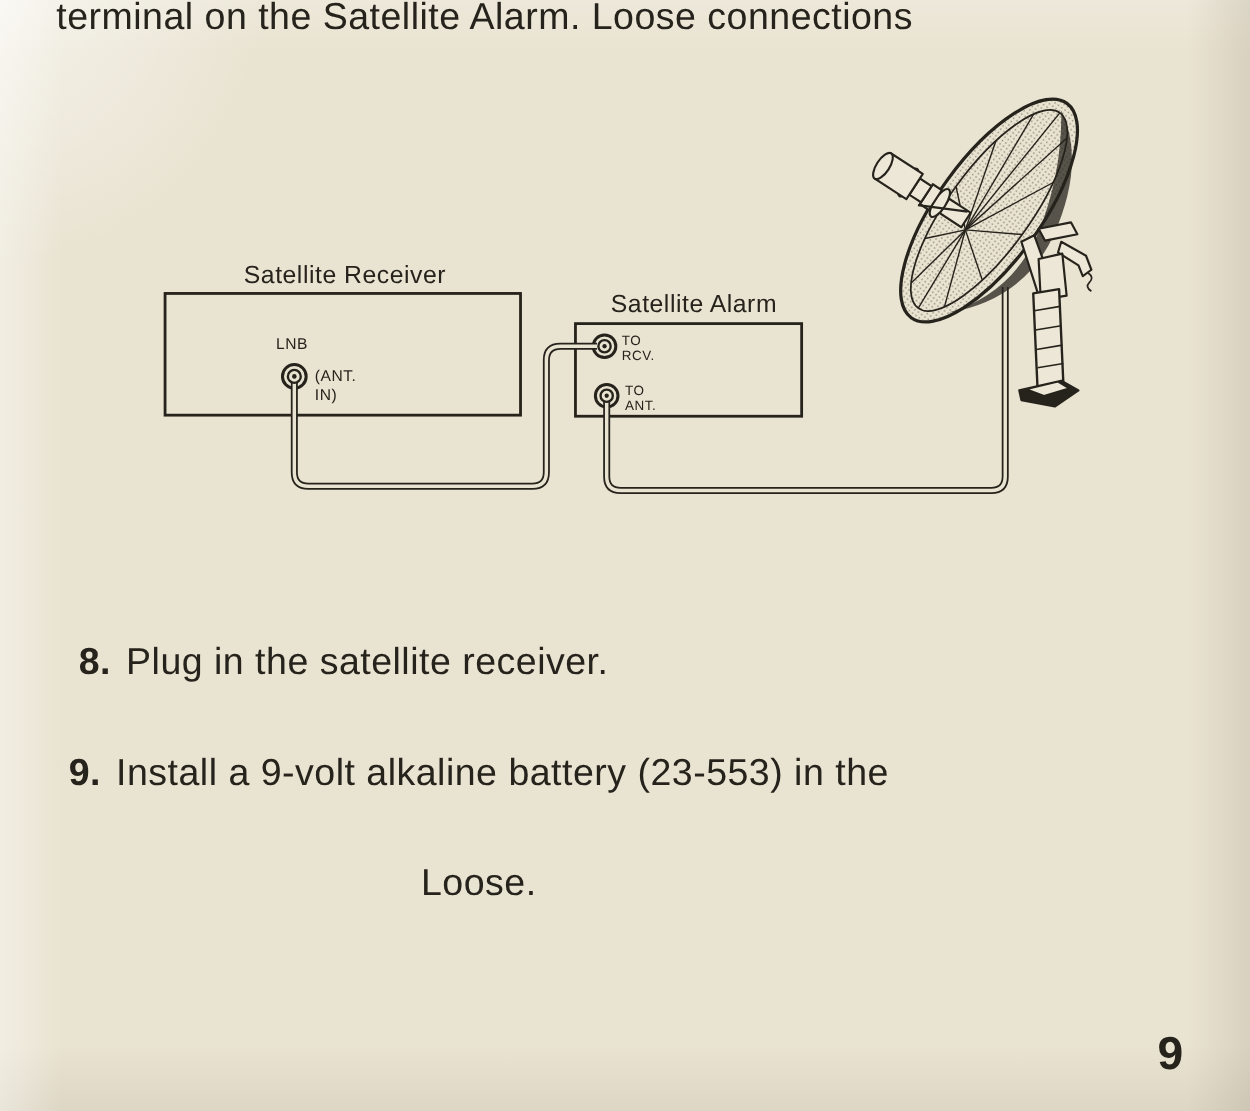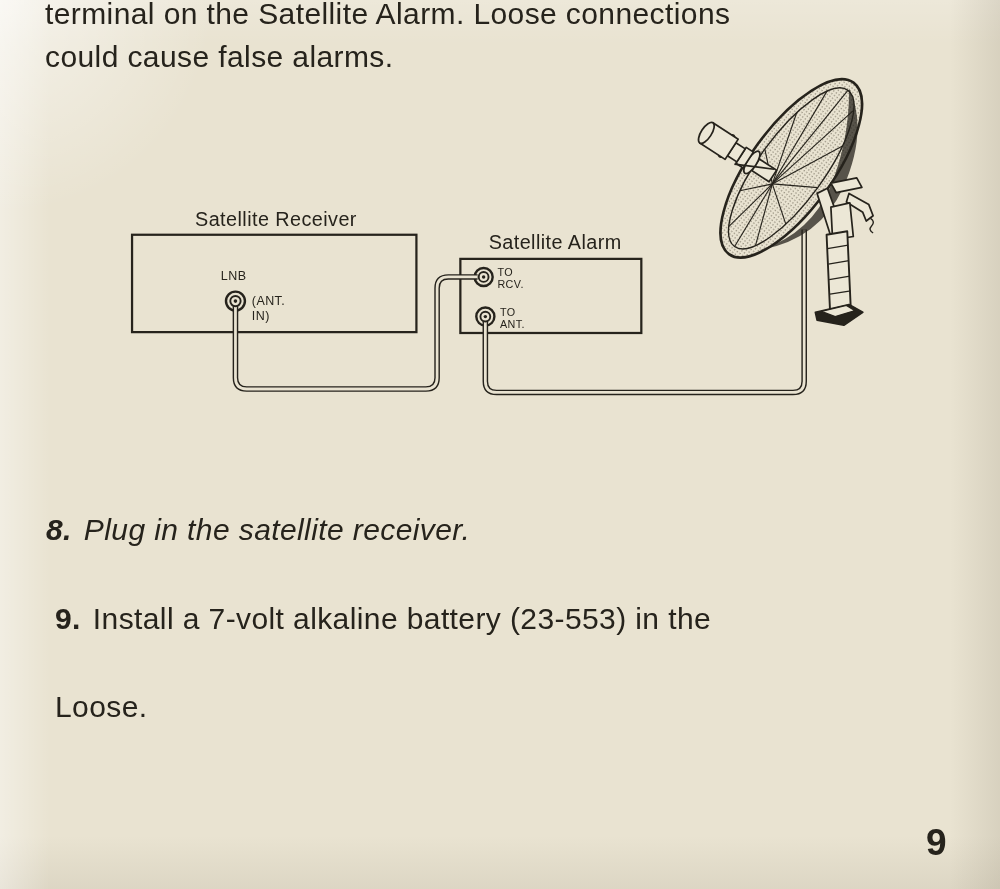--- a/index.html
+++ b/index.html
@@ -10,32 +10,33 @@
     overflow:hidden;
     background-color:#e9e3d1;
     background-image:
       radial-gradient(circle at 0% 0%, rgba(255,255,255,.55), rgba(255,255,255,0) 16%),
       linear-gradient(90deg, rgba(255,255,255,.38), rgba(255,255,255,0) 5%),
       linear-gradient(90deg, rgba(0,0,0,0) 95%, rgba(110,100,80,.14)),
       linear-gradient(0deg, rgba(110,100,80,.10), rgba(0,0,0,0) 6%),
       linear-gradient(180deg, rgba(255,255,255,.18), rgba(0,0,0,0) 5%);
     font-family:"Liberation Sans", sans-serif;
     color:#26231c;
+    text-align:center;
   }
   .bodytext{
     position:absolute;
     font-size:30px;
     line-height:43px;
     letter-spacing:.4px;
     color:#26231c;
     margin:0;
   }
   .num{font-weight:bold;margin-right:12px;}
   #intro{left:45px;top:-8px;}
-  #step8{left:46px;top:508px;font-style:italic;}
+  #step8{left:63px;top:508px;}
   #step9{left:55px;top:597px;line-height:44px;}
   #pagenum{
     position:absolute;left:926px;top:822px;
     font-size:37px;font-weight:bold;letter-spacing:0;
   }
   #diagram{position:absolute;left:0;top:65px;}
   .dlabel{
     font-family:"Liberation Sans", sans-serif;
     fill:#26231c;
     letter-spacing:.5px;
@@ -44,21 +45,20 @@
   .t14{font-size:14.5px;}
   .t12{font-size:12.5px;}
 </style>
 </head>
 <body>
 
 <div id="page">
 
   <p class="bodytext" id="intro">
     <span>terminal on the Satellite Alarm. Loose connections</span><br>
-    <span>could cause false alarms.</span>
   </p>
 
   <svg id="diagram" width="1000" height="405" viewBox="0 65 1000 470" aria-hidden="true">
     <defs>
       <pattern id="halftone" width="3.8" height="3.8" patternUnits="userSpaceOnUse">
         <circle cx="1.1" cy="1.1" r="0.8" fill="#4e4738"></circle>
       </pattern>
     </defs>
 
     <rect x="73" y="262" width="330" height="113" fill="none" stroke="#26231c" stroke-width="2.6"></rect>
@@ -158,20 +158,20 @@
         <path d="M873,351 L902,344 L912,350 L889,357 Z" fill="#ece7d6" stroke="#26231c" stroke-width="1.5"></path>
       </g>
     </g>
   </svg>
 
   <p class="bodytext" id="step8">
     <span class="num">8.</span><span>Plug in the satellite receiver.</span>
   </p>
 
   <p class="bodytext" id="step9">
-    <span class="num">9.</span><span>Install a 7-volt alkaline battery (23-553) in the</span><br>
+    <span class="num">9.</span><span>Install a 9-volt alkaline battery (23-553) in the</span><br>
     <br>
     <span>Loose.</span>
   </p>
 
   <div id="pagenum">9</div>
 
 </div>
 
 </body></html>

